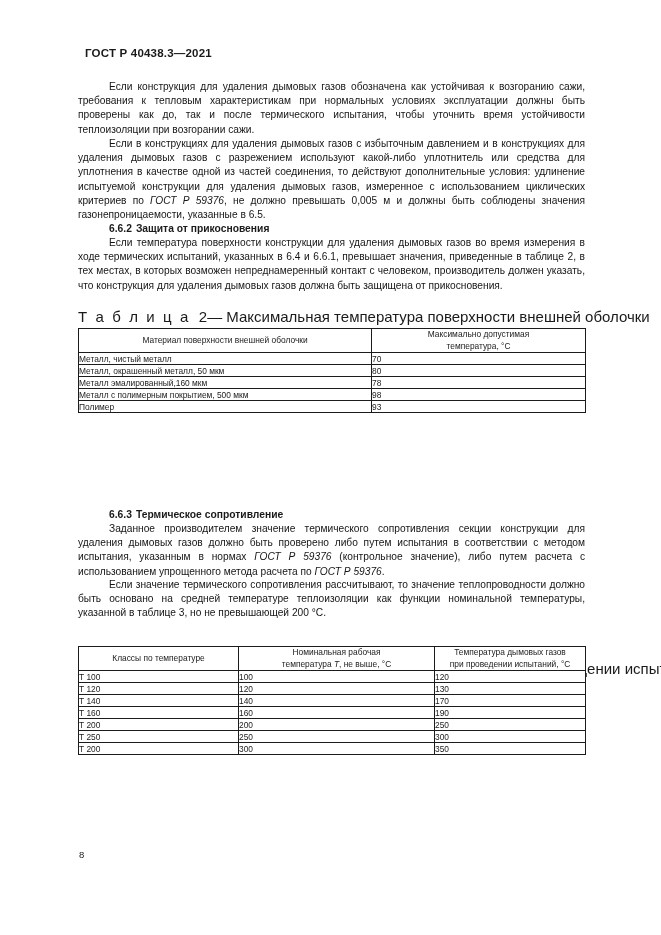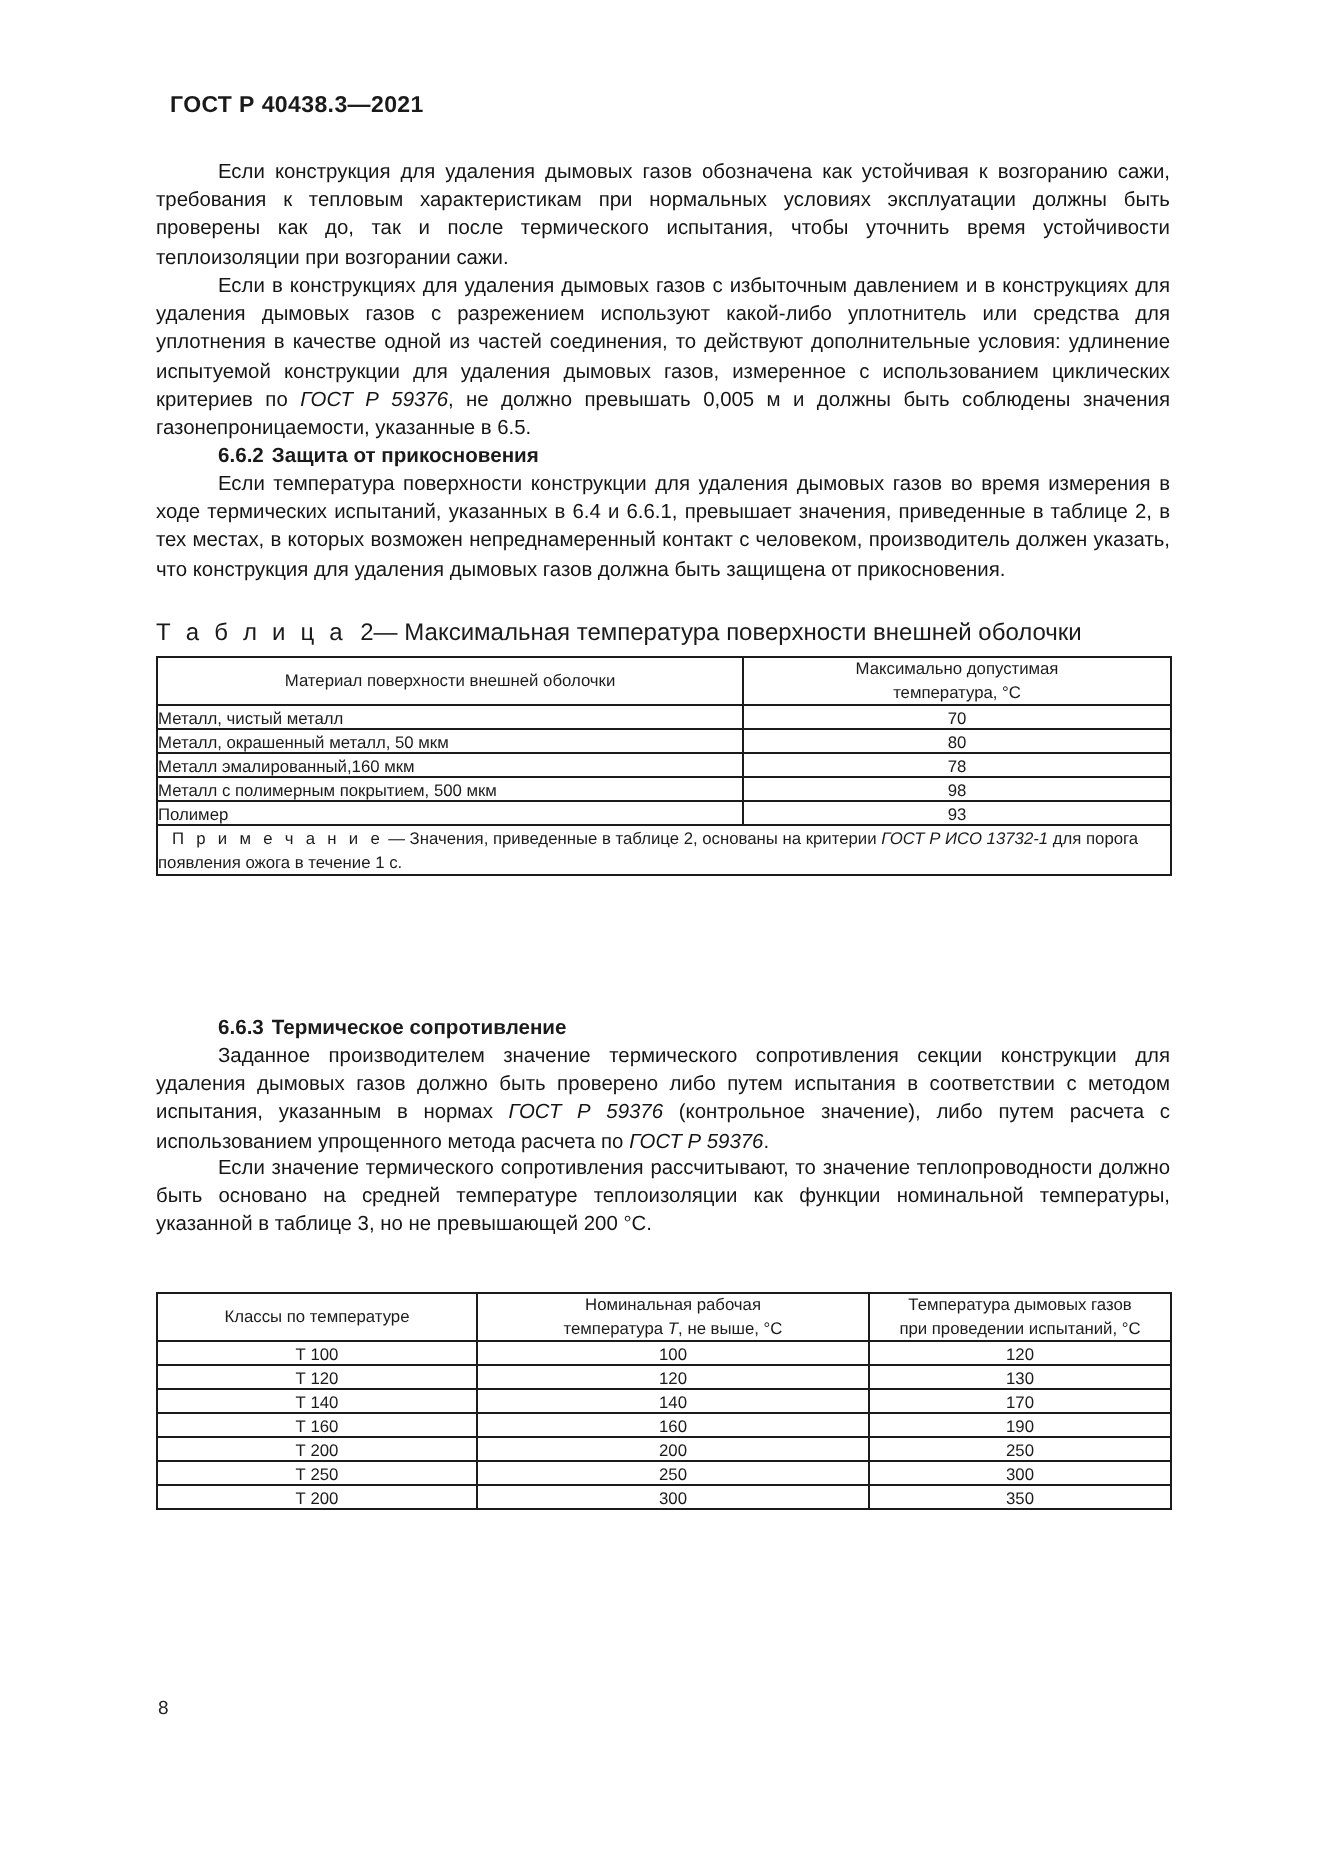--- a/index.html
+++ b/index.html
@@ -56,21 +56,21 @@
     text-indent: 31px;
     width: 507px;
   }
   .sec-head .num { margin-right: 4px; }
 
   
   .tbl-caption {
     position: absolute;
     left: 78px;
     width: 507px;
-    font-size: 12px;
+    font-size: 15px;
     line-height: 13px;
     white-space: nowrap;
   }
   .tbl-caption .sp {
     letter-spacing: 2.1px;
   }
 
   
   table.doc-table {
     position: absolute;
@@ -99,21 +99,21 @@
     border-top: 2px solid #1b1b1b;
     margin-left: 28px;
   }
   .cell-left {
     text-align: left;
     padding: 5px 6px 5px 16px;
     font-size: 8.7px;
     height: 11px;
   }
   .cell-center {
-    text-align: center;
+    text-align: left;
     padding: 5px 4px;
     font-size: 8.7px;
     height: 11px;
   }
   .note-cell {
     text-align: left;
     padding: 5px 8px 6px 8px;
     font-size: 8.5px;
     line-height: 12px;
   }
@@ -179,25 +179,20 @@
         <td class="cell-left">Металл эмалированный,160 мкм</td>
         <td class="cell-center">78</td>
       </tr>
       <tr>
         <td class="cell-left">Металл с полимерным покрытием, 500 мкм</td>
         <td class="cell-center">98</td>
       </tr>
       <tr>
         <td class="cell-left">Полимер</td>
         <td class="cell-center">93</td>
-      </tr>
-      <tr>
-        <td class="note-cell" colspan="2">
-          &nbsp;&nbsp;&nbsp;<span class="spaced">П р и м е ч а н и е</span> <span>—</span><span> Значения, приведенные в таблице 2, основаны на критерии </span><span class="ital">ГОСТ Р ИСО 13732-1</span><span> для порога появления ожога в течение 1 с.</span>
-        </td>
       </tr>
     </tbody>
   </table>
 
   <div class="sec-head" style="top:508px;">
     <span class="num">6.6.3</span><span>Термическое сопротивление</span>
   </div>
 
   <div class="body-block" style="top:522px;">
     <p><span>Заданное производителем значение термического сопротивления секции конструкции для удаления дымовых газов должно быть проверено либо путем испытания в соответствии с методом испытания, указанным в нормах </span><span class="ital">ГОСТ Р 59376</span><span> (контрольное значение), либо путем расчета с использованием упрощенного метода расчета по </span><span class="ital">ГОСТ Р 59376</span><span>.</span></p>

